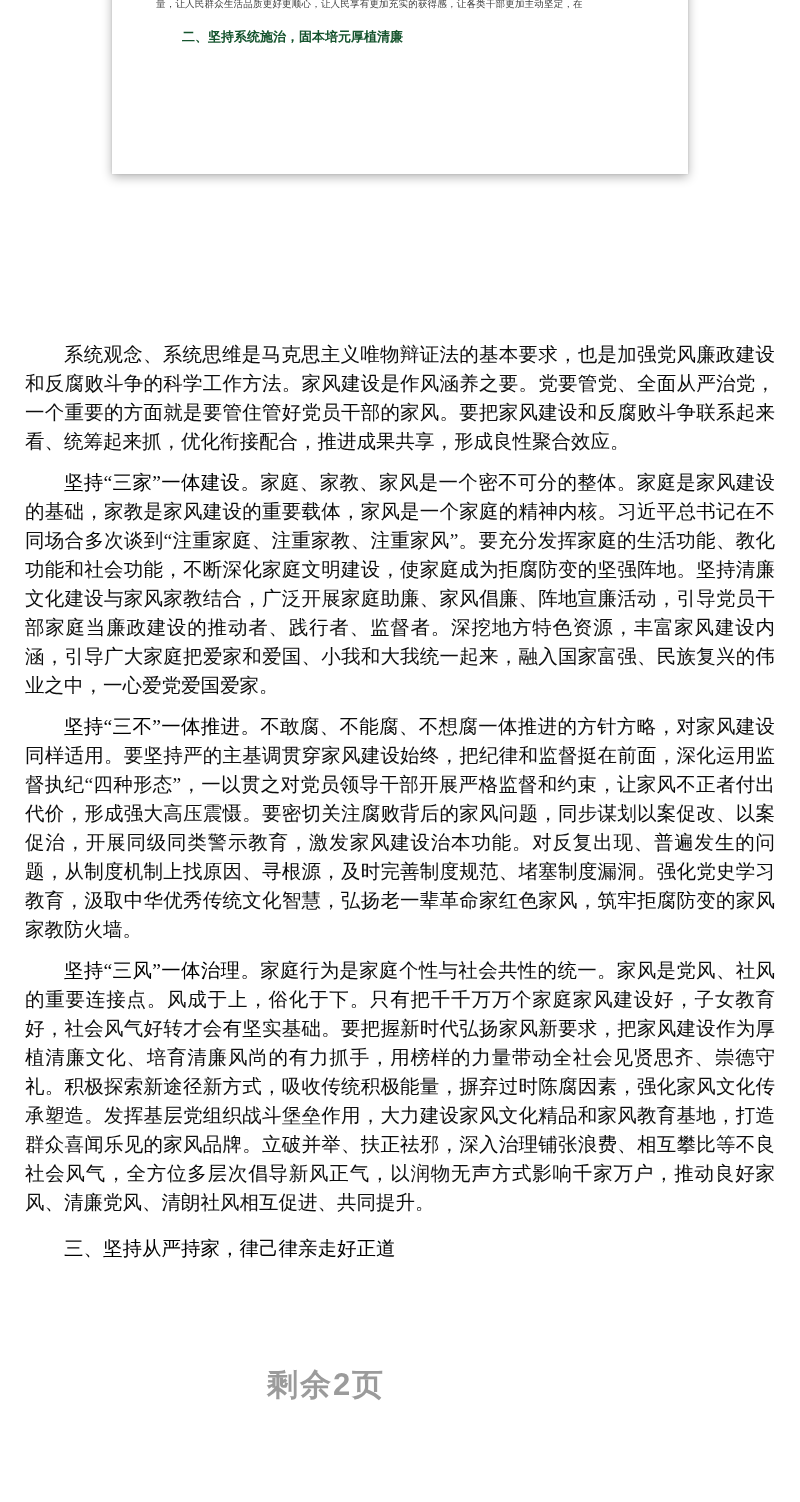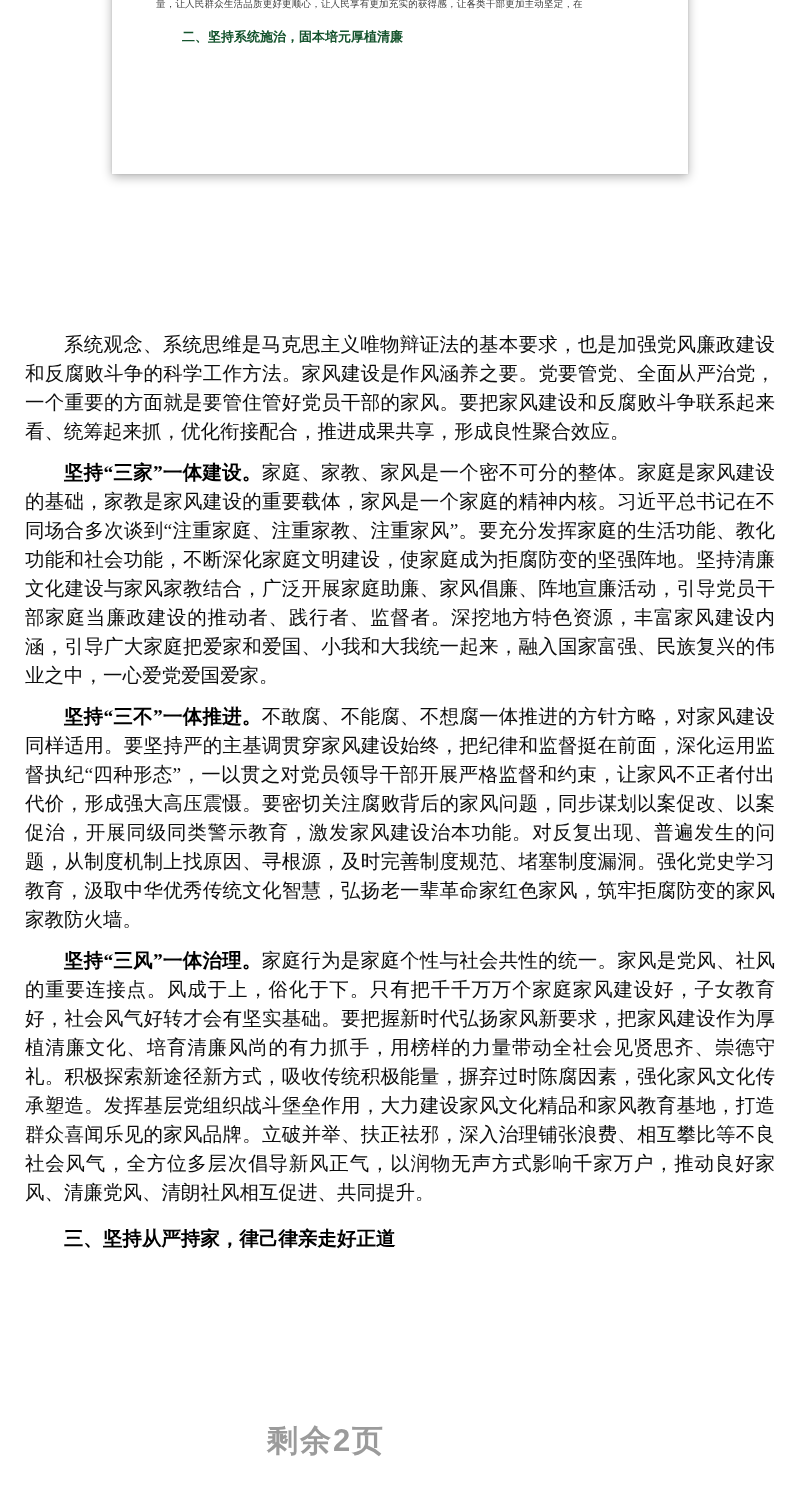--- a/index.html
+++ b/index.html
@@ -38,46 +38,46 @@
     line-height: 17px;
     font-weight: bold;
     color: #14532d;
     text-indent: 2em;
   }
 
   
   .main-page {
     position: absolute;
     left: 25px;
-    top: 330px;
+    top: 340px;
     width: 750px;
   }
   .para {
     margin: 0 0 12px 0;
     font-size: 19.5px;
     line-height: 29px;
     text-align: justify;
     text-indent: 2em;
     color: #0d0d0d;
   }
-  .para b { font-weight: bold; color: #000; }
+  .para b { font-weight: normal; color: #000; }
   .section-heading {
     margin: 17px 0 14px 0;
     font-size: 19.5px;
     line-height: 29px;
-    font-weight: bold;
+    font-weight: normal;
     color: #000;
     text-indent: 2em;
   }
 
   
   .preview-footer {
     position: absolute;
     left: 0;
-    top: 1420px;
+    top: 1364px;
     width: 652px;
     display: flex;
     justify-content: center;
     align-items: center;
     gap: 62px;
     font-family: "Liberation Sans", "DejaVu Sans", sans-serif;
     font-weight: bold;
     font-size: 31px;
     color: #9b9b9b;
     letter-spacing: 2px;

